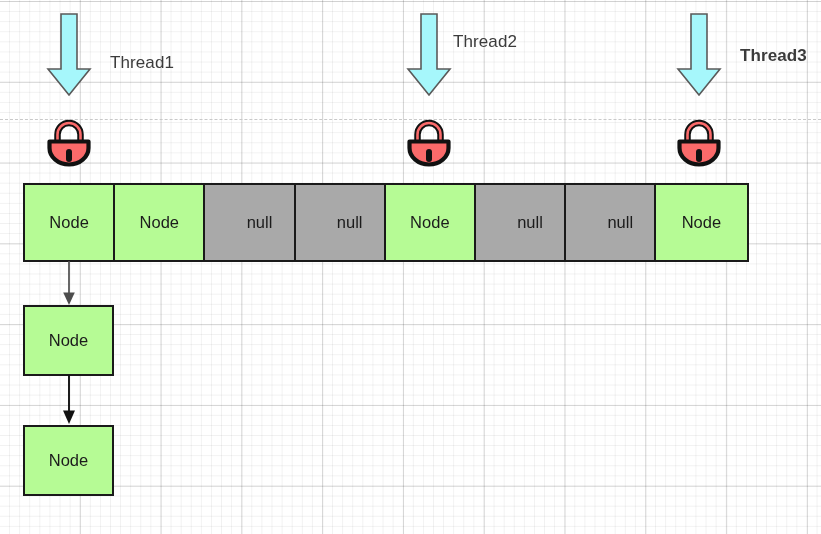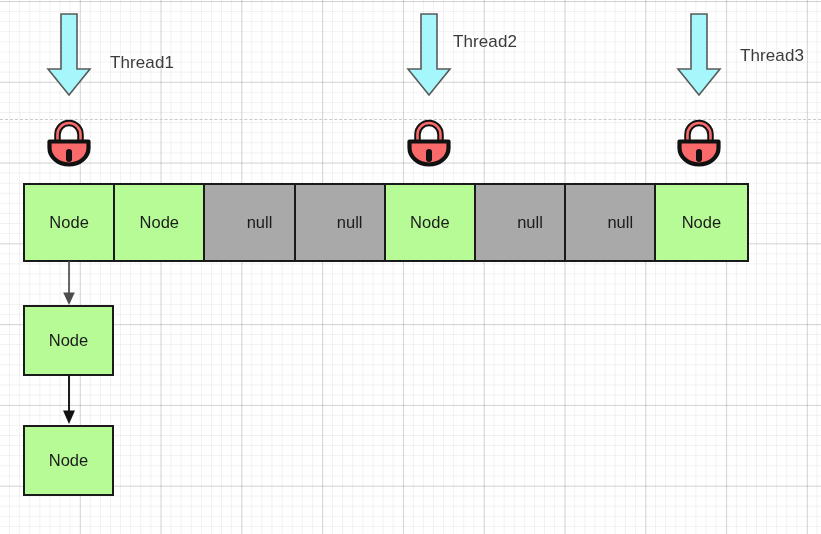--- a/index.html
+++ b/index.html
@@ -150,21 +150,21 @@
       <path d="M4.5 23.5 H43.5 V30 a19.5 16.5 0 0 1 -39 0 Z" fill="#fb6a6a" stroke="#111111" stroke-width="4.2" stroke-linejoin="round"></path>
       <rect x="21" y="31" width="6" height="13" rx="3" fill="#111111"></rect>
     </svg>
   </div>
 
   <div class="thread-arrow" style="left:677px; top:13px;">
     <svg width="44" height="84" viewBox="0 0 44 84">
       <polygon points="14,1 30,1 30,56 43,56 22,82 1,56 14,56" fill="#a6f7fb" stroke="#5a5a5a" stroke-width="1.6" stroke-linejoin="miter"></polygon>
     </svg>
   </div>
-  <div class="thread-label" style="left:740px; top:46px;">Thread3</div>
+  <div class="thread-label" style="left:740px; top:46px;font-weight:bold;">Thread3</div>
   <div class="lock-icon" style="left:675px; top:118px;">
     <svg width="48" height="52" viewBox="0 0 48 52">
       <path d="M12.5 24 V16.5 a11.5 11.5 0 0 1 23 0 V24" fill="none" stroke="#111111" stroke-width="6.5" stroke-linecap="butt"></path>
       <path d="M12.5 24 V16.5 a11.5 11.5 0 0 1 23 0 V24" fill="none" stroke="#fb6a6a" stroke-width="2.6" stroke-linecap="butt"></path>
       <path d="M4.5 23.5 H43.5 V30 a19.5 16.5 0 0 1 -39 0 Z" fill="#fb6a6a" stroke="#111111" stroke-width="4.2" stroke-linejoin="round"></path>
       <rect x="21" y="31" width="6" height="13" rx="3" fill="#111111"></rect>
     </svg>
   </div>
 
   <div class="bucket-array">

